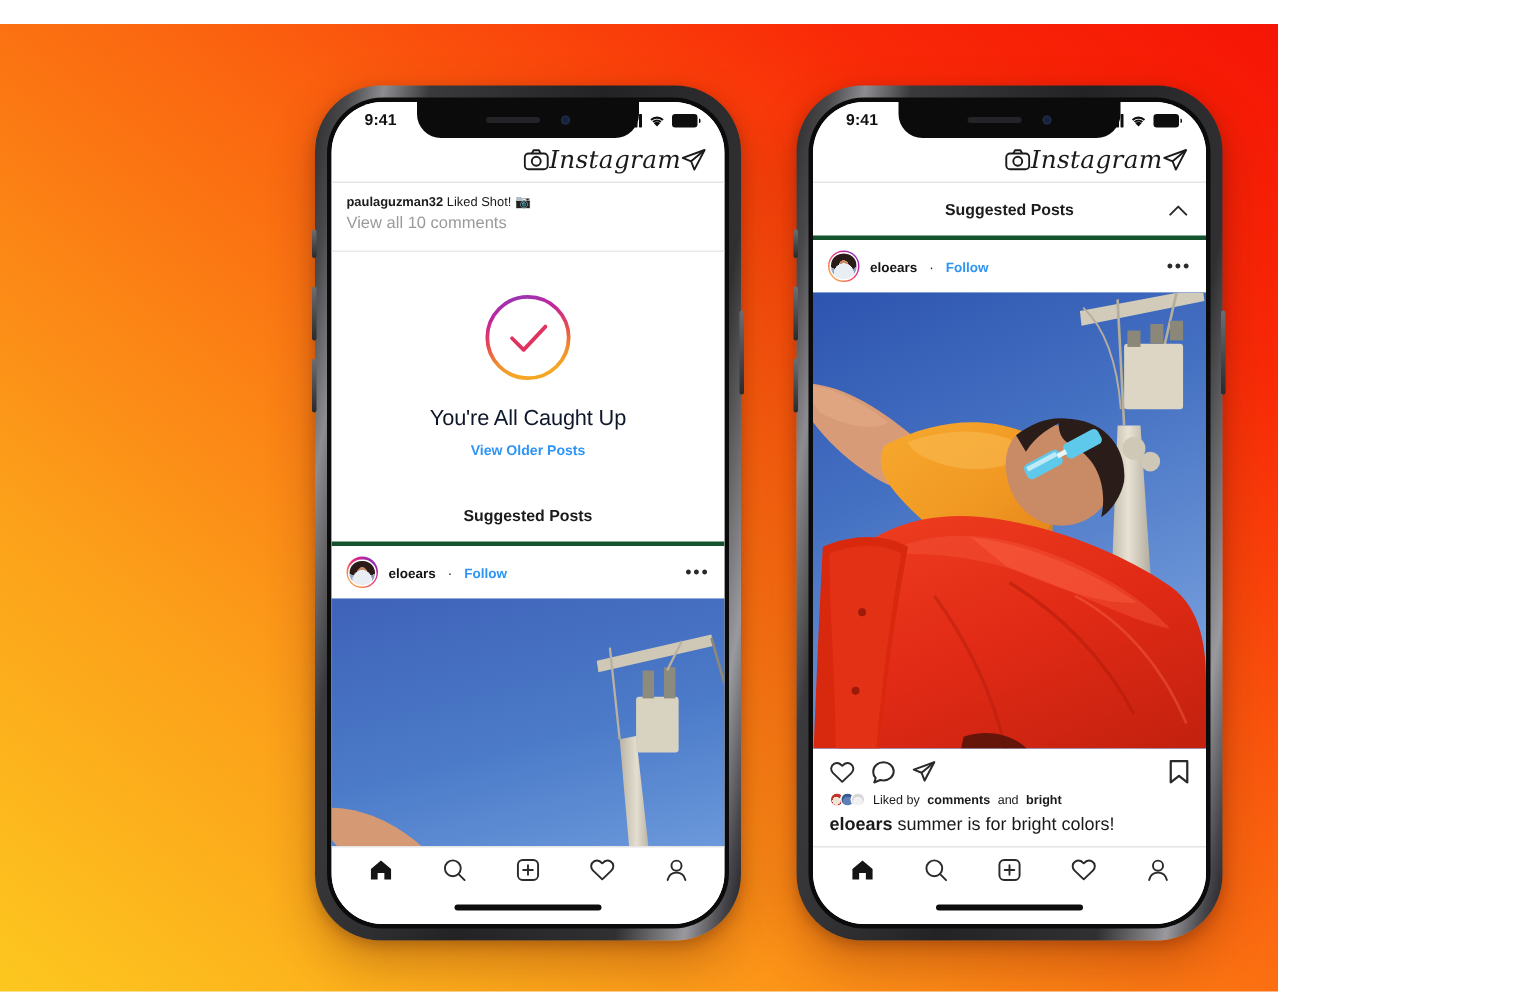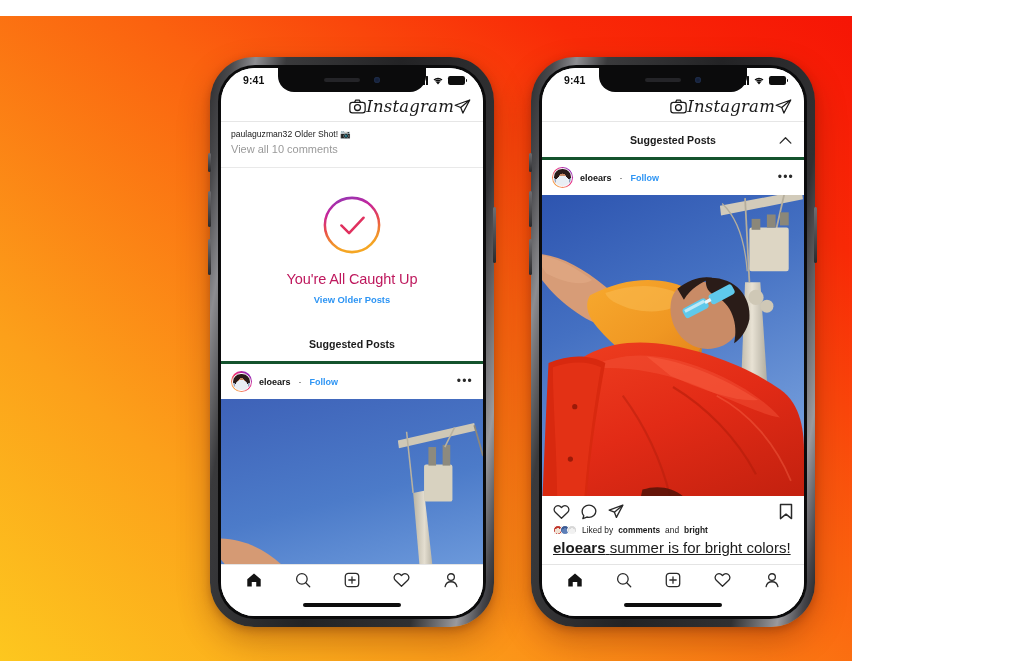--- a/index.html
+++ b/index.html
@@ -132,35 +132,35 @@
   }
   .ic { display:block; }
 
   
   .cmt-block {
     padding: 6px 10px 8px;
     background: #fff;
     border-bottom: 1px solid #e9e9e9;
   }
   .cmt-line { font-size: 8.6px; color: #1a1a1a; line-height: 1.45; }
-  .cmt-user { font-weight: normal; }
+  .cmt-user { font-weight: bold; }
   .cmt-sub  { font-size: 11px; color: #9a9a9a; line-height: 1.7; }
 
   .caught {
     background: #fff;
     padding: 26px 0 20px;
     display: flex;
     flex-direction: column;
     align-items: center;
   }
   .check-ring { width: 62px; height: 62px; }
   .caught-title {
     margin-top: 15px;
     font-size: 14.5px;
-    color: #be185d;
+    color: #0f172a;
     letter-spacing: -.1px;
   }
   .caught-link {
     margin-top: 7px;
     font-size: 9.4px;
     font-weight: bold;
     color: #2e95f4;
   }
 
   .sugg-head {
@@ -251,24 +251,23 @@
     margin-left: -3px;
     display: block;
   }
   .like-faces span:first-child { margin-left: 0; }
   .lf1 { background: radial-gradient(circle at 45% 62%,#f0e2d4 0 40%, #c0342a 41%); }
   .lf2 { background: radial-gradient(circle at 50% 66%,#5d7fb8 0 46%, #3b5a92 47%); }
   .lf3 { background: radial-gradient(circle at 50% 66%,#f1f1f1 0 46%, #d7d7d7 47%); }
   .bld { font-weight: bold; }
   .caption {
     padding: 4px 11px 8px;
-    font-size: 15px;
+    font-size: 12px;
     color: #1a1a1a;
     background: #fff;
-    text-decoration: underline;
   }
 
   
   .tabbar {
     flex: 0 0 30px;
     display: flex;
     align-items: center;
     justify-content: space-around;
     background: #fff;
     border-top: 1px solid #e4e4e4;
@@ -331,21 +330,21 @@
           <span class="logo">Instagram</span>
           <svg class="ic" width="17" height="16" viewBox="0 0 20 19">
             <path d="M18.6 1.2 1.3 7.4l6.6 2.7 2.6 6.6z" fill="none" stroke="#1a1a1a" stroke-width="1.5" stroke-linejoin="round"></path>
             <path d="M18.6 1.2 7.9 10.1" fill="none" stroke="#1a1a1a" stroke-width="1.5"></path>
           </svg>
         </div>
 
         <div class="cmt-block">
           <div class="cmt-line">
             <span class="cmt-user">paulaguzman32</span>
-            <span>Older Shot! 📷</span>
+            <span>Liked Shot! 📷</span>
           </div>
           <div class="cmt-sub">View all 10 comments</div>
         </div>
 
         <div class="caught">
           <svg class="check-ring" viewBox="0 0 64 64">
             <defs>
               <linearGradient id="igring" x1="0" y1="0" x2="0.25" y2="1">
                 <stop offset="0%" stop-color="#8A3AB9"></stop>
                 <stop offset="30%" stop-color="#C6249B"></stop>

